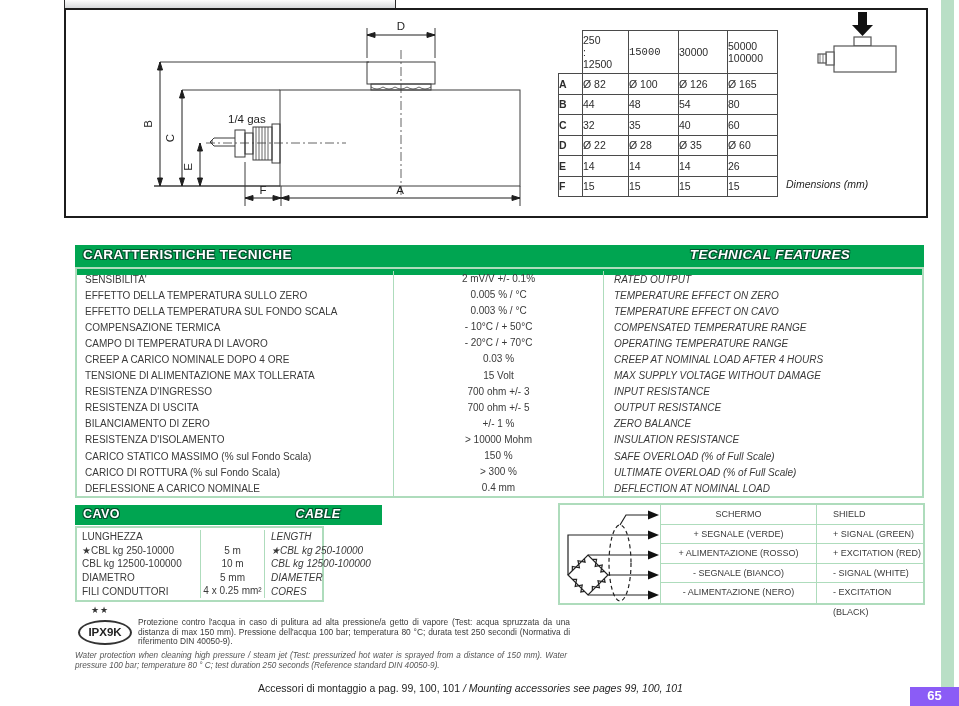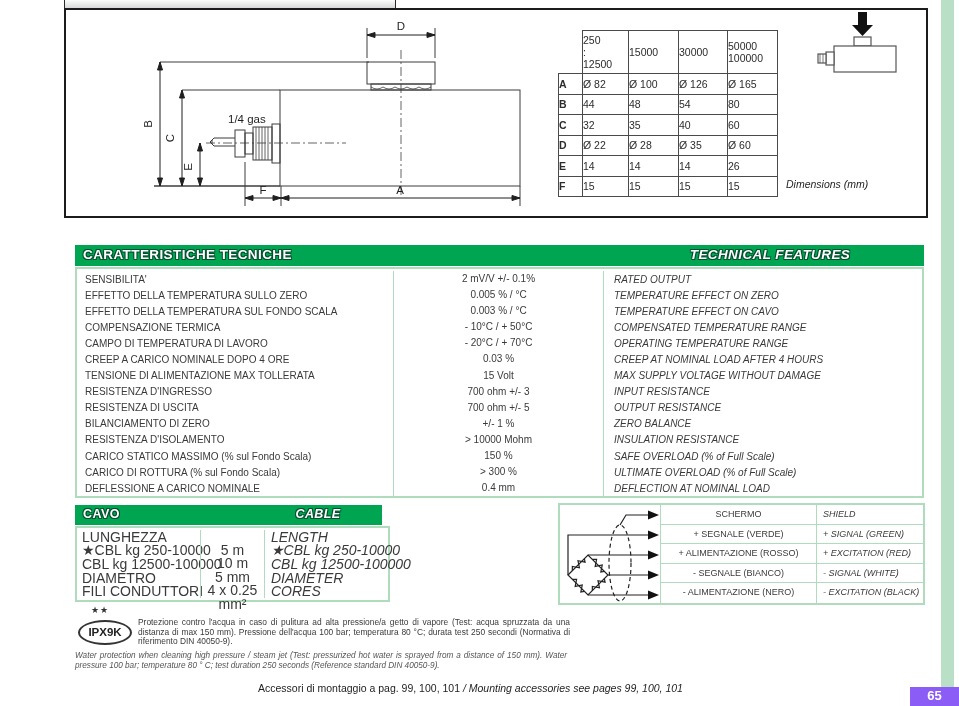--- a/index.html
+++ b/index.html
@@ -14,70 +14,70 @@
   .drawing-svg { position:absolute; left:0; top:0; }
   .dims-note { position:absolute; left:720px; top:168px; font-style:italic; font-size:10.5px; color:#1f1f1f; }
 
   
   .dims-table { position:absolute; left:492px; top:20px; border-collapse:collapse;
     font-size:10.5px; color:#2c2c2c; text-align:left; }
   .dims-table td { border:1px solid #4a4a4a; padding:0; }
   .dims-table td.corner { border-top:1px solid transparent; border-left:1px solid transparent; }
   .dims-table td.hdr { height:43px; white-space:pre-line; line-height:12px; vertical-align:middle; }
   .dims-table td.lbl { font-weight:bold; width:24px; }
-  .dims-table td.v1 { width:46px; } .dims-table td.v2 { width:50px; }
+  .dims-table td.v1 { width:46px; } .dims-table td.v2 { width:50px;font-family:Liberation Mono, monospace; }
   .dims-table td.v3 { width:49px;margin-left:12px; } .dims-table td.v4 { width:50px; }
   .dims-table tr.r { height:20.5px; }
 
   
   .green-strip { position:absolute; left:941px; top:0; width:13px; height:687px; background:#b9dfc6; }
   .page-num { position:absolute; left:910px; top:687px; width:49px; height:19px; background:#8b5cf6;
     color:#fff; font-weight:bold; font-size:13px; text-align:center; line-height:17px; }
 
   
-  .bar { position:absolute; background:#00a551; height:21px; }
+  .bar { position:absolute; background:#00a551; height:30px; }
   .bar-title { position:absolute; top:2px; font-weight:bold; font-size:13.5px; color:#fff; letter-spacing:.4px;
     text-shadow:1px 1px 0 #04502e, -1px -1px 0 #04502e, 1px -1px 0 #04502e, -1px 1px 0 #04502e; }
   .bar-title.it { left:8px; }
   .bar-title.en { font-style:italic; text-align:center; }
 
   
   .spec-bar { left:75px; top:245px; width:849px; }
   .spec-bar .en { left:555px; width:280px; }
   .spec-table { position:absolute; left:75px; top:267px; width:849px; height:231px;
     border:2px solid #aedcbc; display:grid; grid-template-columns:316px 211px 1fr;
     grid-auto-rows:16.1px; align-items:center; font-size:10px; color:#3a3a3a; padding-top:2px; }
   .c-it { padding-left:8px; white-space:nowrap; }
   .c-val { text-align:center; border-left:1.5px solid #aedcbc; border-right:1.5px solid #aedcbc;
     align-self:stretch; line-height:16.1px; }
   .c-en { font-style:italic; padding-left:10px; white-space:nowrap; }
 
   
   .cavo-bar { left:75px; top:505px; width:307px; height:20px; }
   .cavo-bar .bar-title { font-size:12.5px; top:1.5px; }
   .cavo-bar .en { left:188px; width:110px; }
-  .cavo-table { position:absolute; left:75px; top:526px; width:315px; height:76px;
+  .cavo-table { position:absolute; left:75px; top:526px; width:249px; height:76px;
     border:2px solid #aedcbc; display:grid; grid-template-columns:123px 65px 114px;
-    grid-auto-rows:13.6px; align-items:center; font-size:14px; color:#3a3a3a; padding-top:2px; }
+    grid-auto-rows:13.6px; align-items:center; font-size:10px; color:#3a3a3a; padding-top:2px; }
   .cv-it { padding-left:5px; white-space:nowrap; }
   .cv-it.ind, .cv-en.ind { }
   .cv-val { text-align:center; border-left:1.5px solid #aedcbc; border-right:1.5px solid #aedcbc;
     align-self:stretch; line-height:13.6px; }
   .cv-en { font-style:italic; padding-left:6px; white-space:nowrap; }
 
   
   .wiring-box { position:absolute; left:558px; top:503px; width:367px; height:102px;
     border:2px solid #aedcbc; background:#fff; }
   .bridge-svg { position:absolute; left:0; top:0; }
   .wire-table { position:absolute; left:100px; top:0; width:263px; height:98px;
     display:grid; grid-template-columns:156px 1fr; grid-auto-rows:19.6px; align-items:center;
     font-size:9px; color:#3a3a3a; }
   .w-it { text-align:center; border-left:1.5px solid #aedcbc; border-bottom:1.5px solid #aedcbc;
     align-self:stretch; line-height:19.6px; }
-  .w-en { font-style:italic; padding-left:6px; border-left:1.5px solid #aedcbc;
+  .w-en { padding-left:16px; border-left:1.5px solid #aedcbc;
     border-bottom:1.5px solid #aedcbc; align-self:stretch; line-height:19.6px; }
 
   
   .stars { position:absolute; left:91px; top:605px; font-size:9px; color:#333; letter-spacing:1px; }
   .ipx-oval { position:absolute; left:78px; top:620px; width:54px; height:25px; border:2px solid #333;
     border-radius:50%; text-align:center; line-height:21px; font-weight:bold; font-size:11.5px; color:#222; }
   .prot-it { position:absolute; left:138px; top:618px; width:432px; font-size:8.4px; line-height:9.7px;
     text-align:justify; color:#3a3a3a; }
   .prot-en { position:absolute; left:75px; top:651px; width:492px; font-size:8.2px; line-height:9.7px;
     font-style:italic; color:#555; text-align:justify; }

